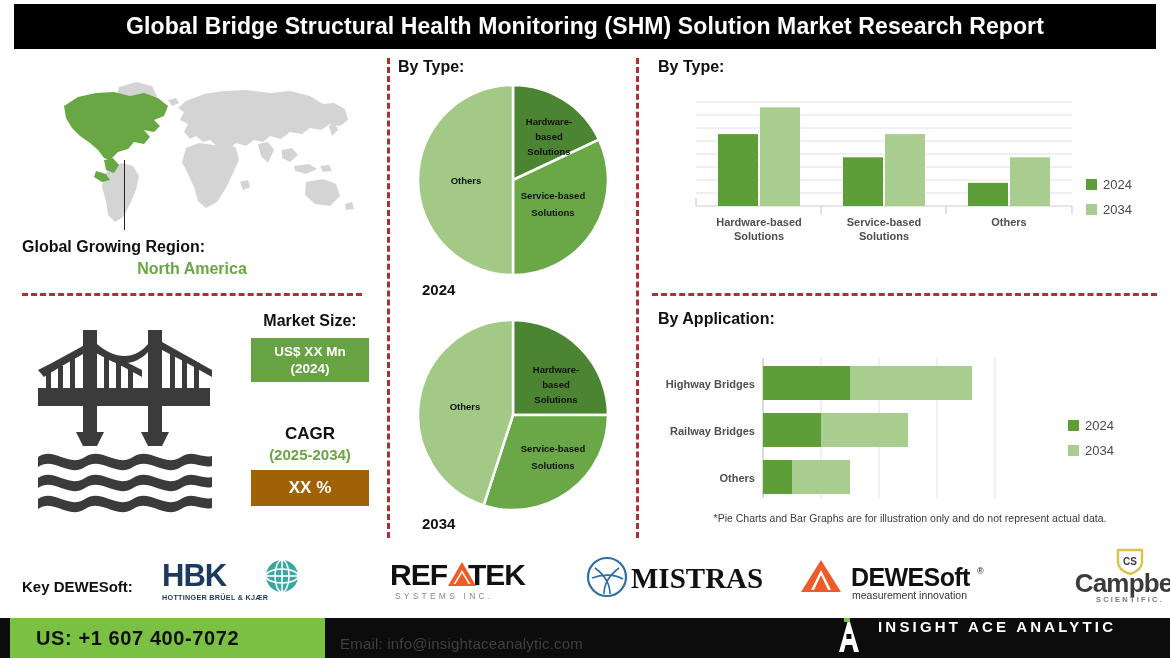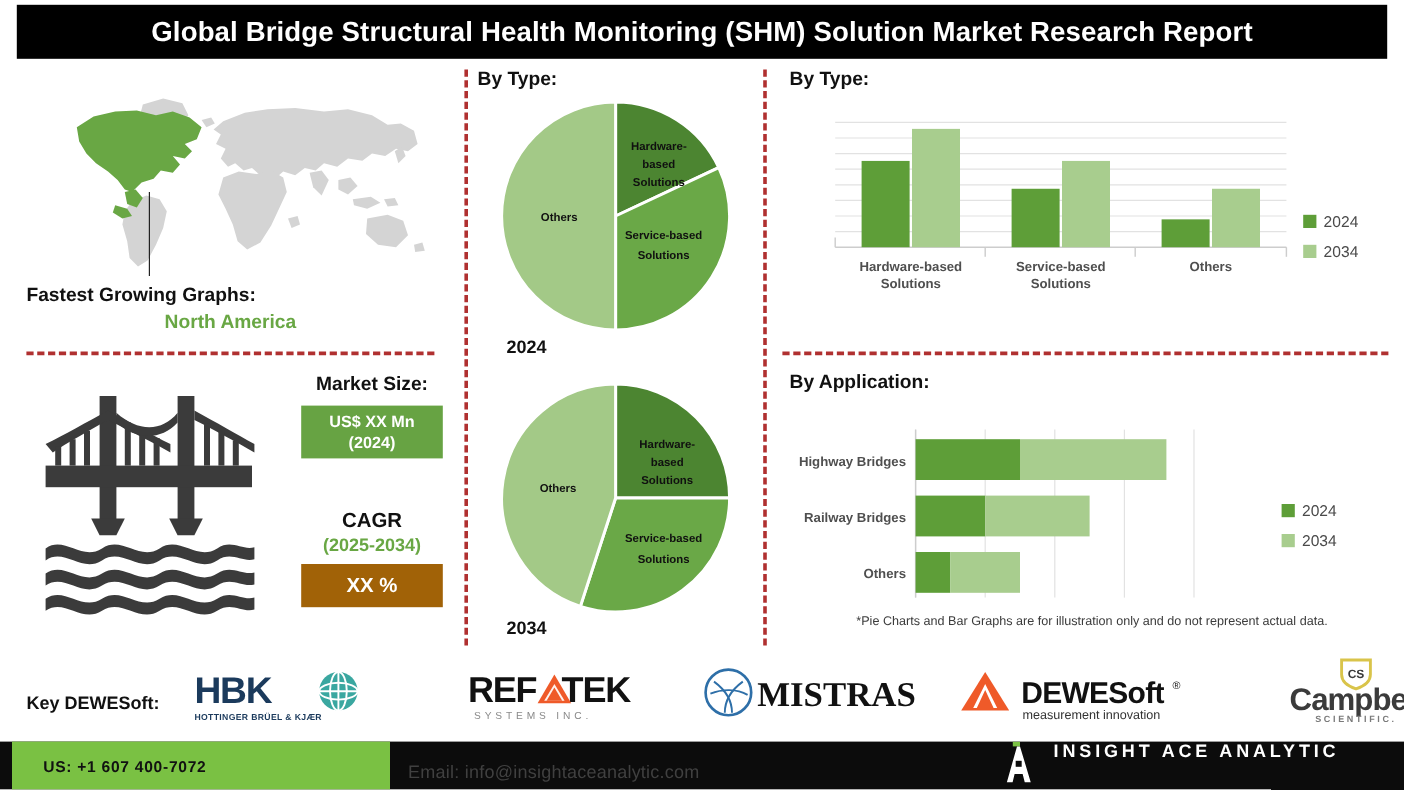--- a/index.html
+++ b/index.html
@@ -74,21 +74,21 @@
     font-size:10.5px;color:#3b3b3b;text-align:center;}
 
   
   .kp-label{position:absolute;left:22px;top:578px;font-size:15px;font-weight:bold;color:#111;}
   .logo{position:absolute;}
 
   
   .footer{position:absolute;left:0;top:618px;width:1170px;height:40px;background:#0c0c0c;}
   .footer-green{position:absolute;left:10px;top:618px;width:315px;height:40px;background:#7ac143;
     display:flex;align-items:center;}
-  .footer-phone{color:#111;font-size:13px;font-weight:bold;letter-spacing:.6px;padding-left:26px;}
+  .footer-phone{color:#111;font-size:20px;font-weight:bold;letter-spacing:.6px;padding-left:26px;}
   .footer-email{position:absolute;left:340px;top:618px;height:51px;display:flex;align-items:center;
     color:#404040;font-size:15px;letter-spacing:.2px;}
   .footer-brand{position:absolute;left:838px;top:618px;height:40px;display:flex;align-items:flex-start;}
   .footer-brand-text{color:#fff;font-size:15px;font-weight:bold;letter-spacing:3.2px;margin-left:14px;}
 </style>
 </head>
 <body>
 
 <div class="page">
 
@@ -137,21 +137,21 @@
       <g>
         <path d="M46 36 L60 27 L78 23 L96 22 L112 26 L126 23 L140 28 L150 36 L146 46 L136 50
                  L142 56 L136 62 L126 60 L132 67 L126 74 L116 72 L110 79 L100 82 L92 90
                  L86 88 L80 80 L72 73 L62 66 L54 58 L48 48 Z" fill="#69a744"></path>
         <path d="M86 90 L95 88 L101 95 L96 103 L88 100 Z" fill="#69a744"></path>
         <path d="M78 101 L88 104 L92 110 L84 112 L76 107 Z" fill="#69a744"></path>
       </g>
     </svg>
   </div>
   <div class="region-pointer"></div>
-  <div class="fastest-label">Fastest Growing Graphs:</div>
+  <div class="fastest-label">Global Growing Region:</div>
   <div class="fastest-value">North America</div>
 
   <div class="bridge-wrap">
     <svg viewBox="0 0 190 195">
       <g fill="#3b3b3b">
 
         <rect x="53" y="10" width="14" height="115"></rect>
         <rect x="118" y="10" width="14" height="115"></rect>
 
         <path d="M46 112 L74 112 L67 126 L53 126 Z"></path>

